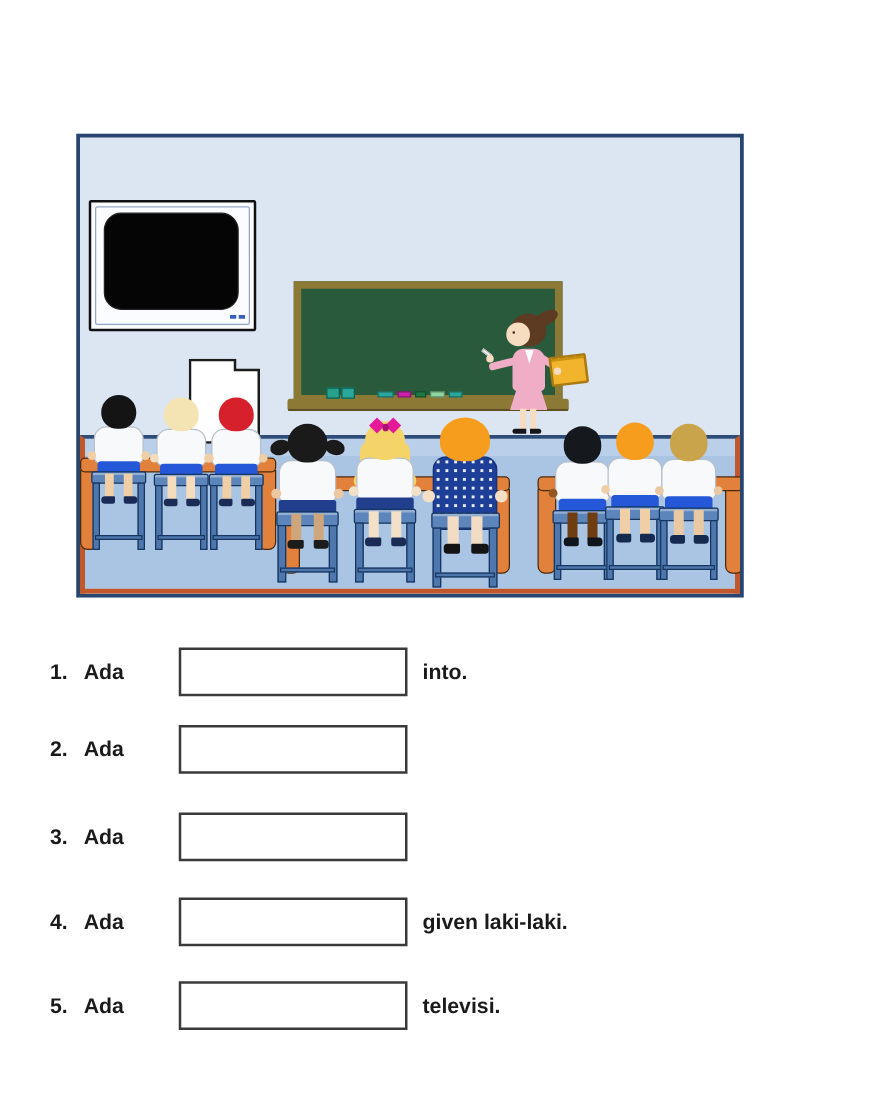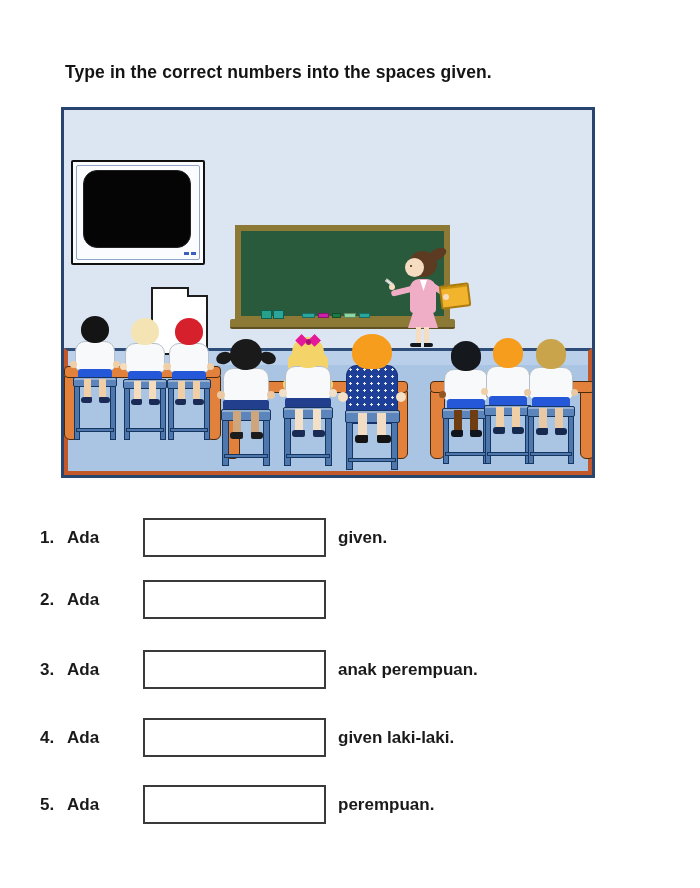--- a/index.html
+++ b/index.html
@@ -71,21 +71,20 @@
   .q-post{left:338px;}
   .q-input{position:absolute;left:143px;top:0;width:183px;height:39px;box-sizing:border-box;
            border:2px solid var(--box_border);background:#fff;font-family:"Liberation Sans",sans-serif;
            font-size:17px;font-weight:700;padding:0 8px;outline:none;}
 </style>
 </head>
 <body>
 
 <div class="page">
 
-  <div class="title">Type in the correct numbers into the spaces given.</div>
 
   <div class="frame" id="frame">
 
     <div class="tv">
       <div class="tv-inner"></div>
       <div class="tv-screen"></div>
       <div class="tv-mark1"></div>
       <div class="tv-mark2"></div>
     </div>
 
@@ -307,39 +306,38 @@
           <div class="abs" style="left: 491.4px; top: 318.1px; width: 12.1px; height: 6.6px; background: rgb(22, 41, 78); border-radius: 1px 3px 3px 2px;"></div>
         </div>
       </div>
   </div>
 
   <div id="questions">
       <div class="q-row" style="top: 518px;">
         <span class="q-num">1.</span>
         <span class="q-pre">Ada</span>
         <input class="q-input" type="text" placeholder="" style="">
-        <span class="q-post">given.</span>
+        <span class="q-post">into.</span>
       </div>
       <div class="q-row" style="top: 580px;">
         <span class="q-num">2.</span>
         <span class="q-pre">Ada</span>
         <input class="q-input" type="text" placeholder="" style="">
       </div>
       <div class="q-row" style="top: 650px;">
         <span class="q-num">3.</span>
         <span class="q-pre">Ada</span>
         <input class="q-input" type="text" placeholder="" style="">
-        <span class="q-post">anak perempuan.</span>
       </div>
       <div class="q-row" style="top: 718px;">
         <span class="q-num">4.</span>
         <span class="q-pre">Ada</span>
         <input class="q-input" type="text" placeholder="" style="">
         <span class="q-post">given laki-laki.</span>
       </div>
       <div class="q-row" style="top: 785px;">
         <span class="q-num">5.</span>
         <span class="q-pre">Ada</span>
         <input class="q-input" type="text" placeholder="" style="">
-        <span class="q-post">perempuan.</span>
+        <span class="q-post">televisi.</span>
       </div>
     </div>
 </div>
 
 </body></html>

